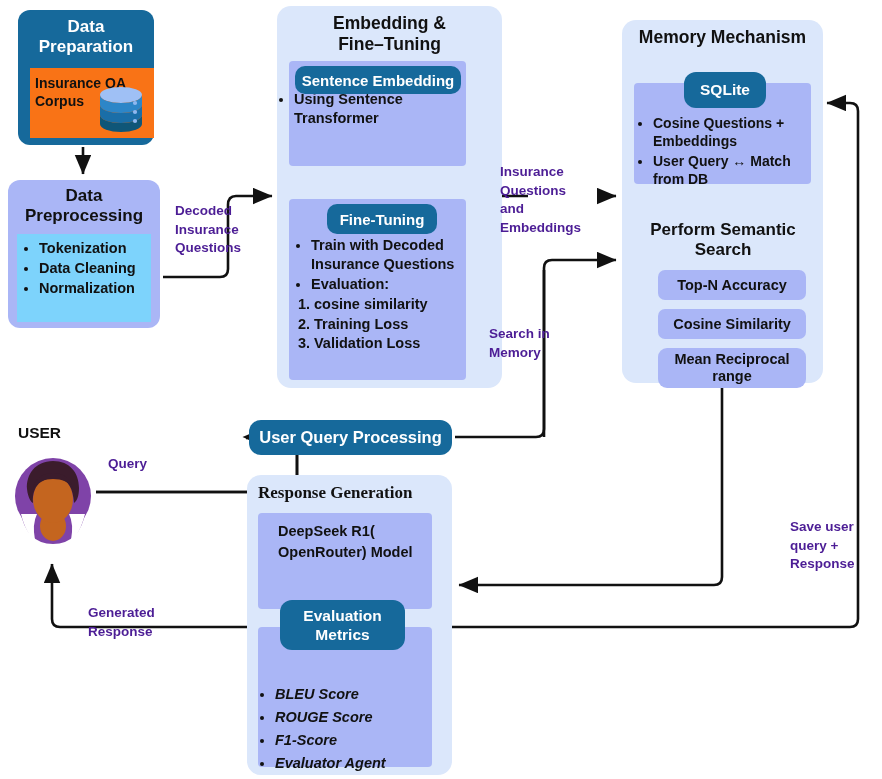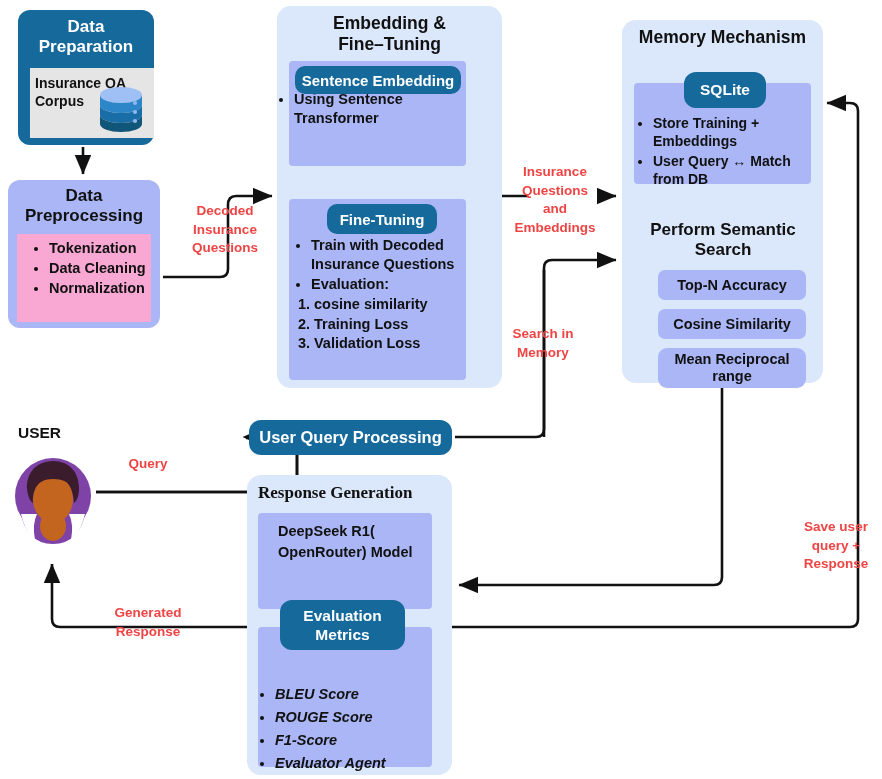--- a/index.html
+++ b/index.html
@@ -64,53 +64,52 @@
     margin: 0; padding: 0 0 0 19px;
     list-style: decimal;
   }
   ol.items-num li {
     font-size: 14.5px;
     font-weight: bold;
     line-height: 1.32;
   }
   .edge-label {
     position: absolute;
-    text-align: center;
     font-size: 13.5px;
     font-weight: bold;
     line-height: 1.38;
-    color: #ef4444;
+    color: #4c1d95;
   }
 
   
   #data-prep {
     left: 18px; top: 10px; width: 136px; height: 135px;
     background: #16699b; border-radius: 12px;
     padding: 7px 8px 0 8px;
   }
   #data-prep .hdr { color:#fff; font-size: 17px; font-weight:bold; text-align:center; line-height:1.15; }
   #data-prep .inner {
     position:absolute; left: 12px; top: 58px; width: 124px; height: 70px;
-    background: #e5e5e5;
+    background: #f97316;
   }
   #data-prep .inner .lbl {
     font-size: 14px; font-weight: bold; line-height: 1.3;
     padding: 6px 4px 0 5px; color: #111;
   }
   .db-icon { position:absolute; right: 10px; bottom: 2px; }
 
   
   #data-pre {
     left: 8px; top: 180px; width: 152px; height: 148px;
     background: #aab6f6; border-radius: 12px;
   }
   #data-pre .hdr { font-size: 17px; font-weight:bold; text-align:center; line-height:1.15; padding-top:6px;}
   #data-pre .inner {
     position:absolute; left: 9px; top: 54px; width: 134px; height: 88px;
-    background: #f9a8d4; padding: 5px 2px 0 16px;
+    background: #7dd3fc; padding: 5px 2px 0 6px;
   }
 
   
   #emb-panel { left: 277px; top: 6px; width: 225px; height: 382px; }
   #emb-panel > .panel-title { padding-top: 7px; }
   #emb-sent { position:absolute; left: 12px; top: 55px; width: 177px; height: 105px; }
   #emb-sent-pill { position:absolute; left: 18px; top: 60px; width: 166px; height: 28px; font-size: 15px; }
   #emb-sent ul { padding-top: 29px; padding-left: 5px; }
   #emb-ft { position:absolute; left: 12px; top: 193px; width: 177px; height: 181px; }
   #emb-ft-pill { position:absolute; left: 50px; top: 198px; width: 110px; height: 30px; font-size: 15px; }
@@ -284,21 +283,21 @@
       </ol>
     </div>
   </div>
   <div class="pill" id="emb-ft-pill">Fine-Tuning</div>
 </div>
 
 <div class="node panel" id="mem-panel">
   <div class="title panel-title">Memory Mechanism</div>
   <div class="block" id="mem-store">
     <ul class="items">
-      <li>Store Training + Embeddings</li>
+      <li>Cosine Questions + Embeddings</li>
       <li>User Query ↔ Match from DB</li>
     </ul>
   </div>
   <div class="pill pill-sq" id="mem-sqlite">SQLite</div>
 
   <div class="title" id="mem-search-title">
     <span>Perform Semantic</span><br>
     <span>Search</span>
   </div>
   <div class="sem-chip" id="chip0">Top-N Accuracy</div>

